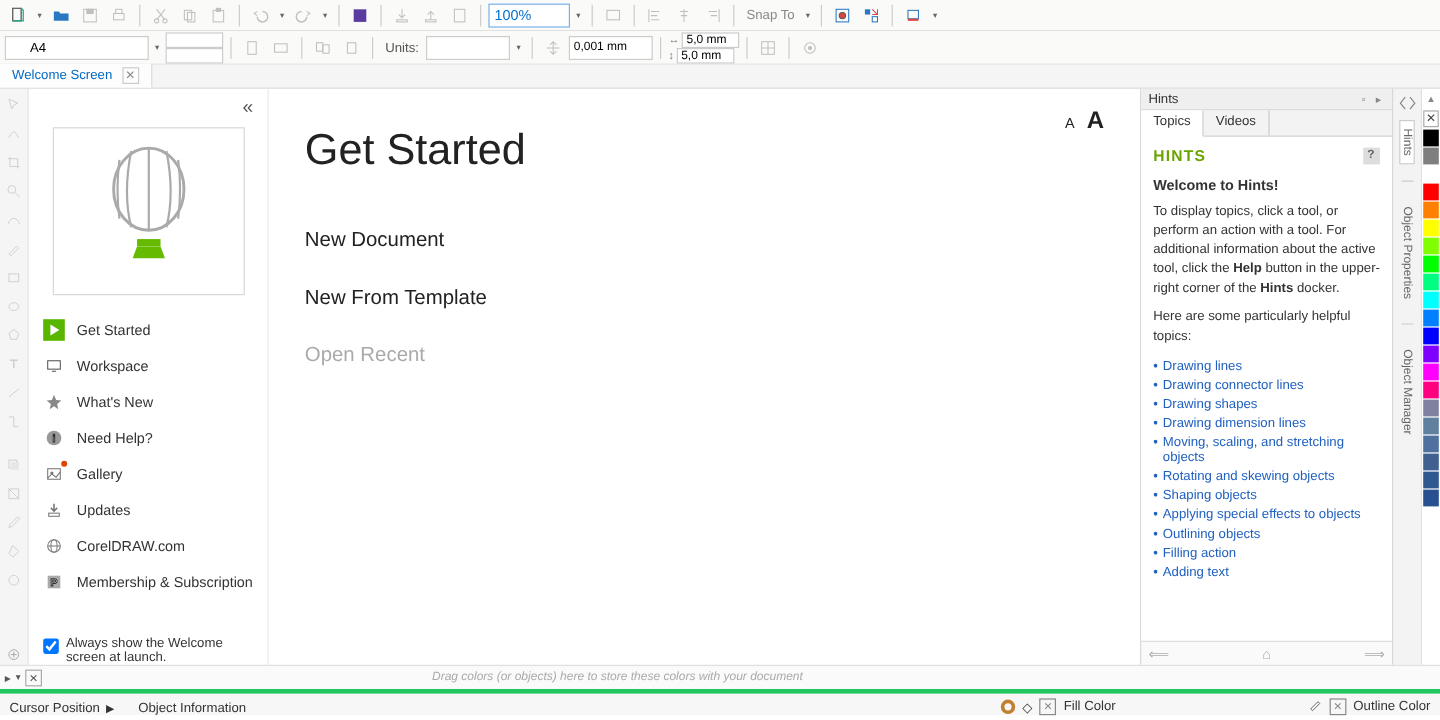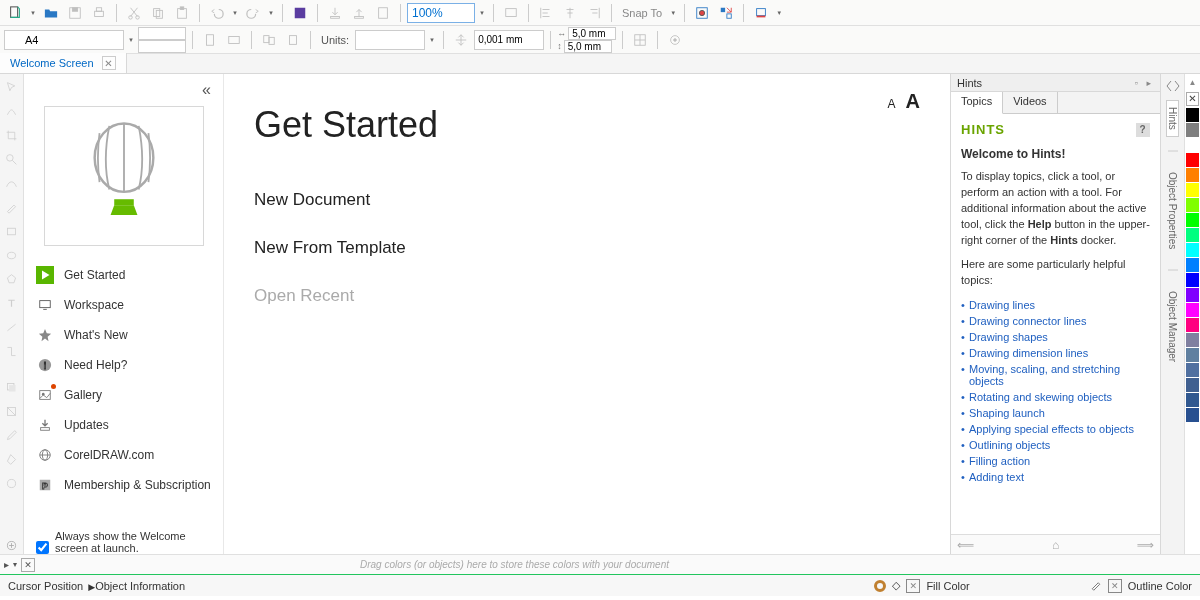--- a/index.html
+++ b/index.html
@@ -38,21 +38,21 @@
 .welcome-nav { width: 200px; background: #fff; border-right: 1px solid #e8e8e8; }
 .welcome-nav .collapse { height: 32px; display:flex; justify-content:flex-end; align-items:center; padding-right:12px; font-size:16px; color:#555;}
 .logo-box { width: 160px; height: 140px; margin: 0 auto 14px; border: 1px solid #d8d8d8; display:flex; align-items:center; justify-content:center; }
 .logo-box svg { width: 80px; height: 110px; }
 .nav-item { display:flex; align-items:center; gap:10px; padding: 6px 12px; font-size: 12px; color:#333; cursor:pointer; }
 .nav-item .icn { width:18px; height:18px; display:flex; align-items:center; justify-content:center; }
 .nav-item.active .icn { background:#59b600; color:#fff; }
 .nav-item.active { font-weight: 500; }
 .nav-item .red-dot { position: relative; }
 .nav-item .red-dot::after { content:''; position:absolute; top:-2px; right:-2px; width:5px; height:5px; background:#d40; border-radius:50%; }
-.always-row { padding: 10px 12px; font-size:11px; display:flex; align-items:flex-end; gap:6px; }
+.always-row { padding: 10px 12px; font-size:11px; display:flex; align-items:flex-start; gap:6px; }
 .always-row input { margin-top:2px; }
 
 
 .welcome-content { flex: 1; background: #fff; padding: 30px 0 0 30px; position:relative; }
 .wc-title { font-size: 36px; font-weight: 300; color: #222; margin-bottom: 30px; }
 .wc-item { font-size: 17px; color: #222; padding: 14px 0; cursor:pointer; }
 .wc-item.disabled { color: #aaa; cursor:default; }
 .text-size { position:absolute; top: 16px; right: 30px; color:#222; display:flex; align-items:baseline; gap:10px; }
 .text-size .small{ font-size:12px; } .text-size .big{ font-size:20px; font-weight:bold; }
 
@@ -81,21 +81,21 @@
 .color-strip { width: 16px; background:#fff; border-left:1px solid #e0e0e0; display:flex; flex-direction:column; padding-top:4px; }
 .color-strip .x { height:14px; font-size:10px; text-align:center; color:#444; border:1px solid #aaa; margin:2px 1px; }
 .color-strip .sw { height:14px; margin:0 1px 1px; }
 
 
 .color-tray { height: 20px; border-top:1px solid #e0e0e0; background:#fafafa; display:flex; align-items:center; font-size:10px; color:#aaa; font-style:italic; padding-left: 40px; position:relative; }
 .tray-ctrls { position:absolute; left:4px; display:flex; gap:4px; align-items:center; color:#555; font-style:normal; }
 .tray-x { width:14px; height:14px; border:1px solid #aaa; display:flex; align-items:center; justify-content:center; font-size:9px; }
 
 
-.status-bar { height: 22px; border-top:1px solid #22c55e; background:#f7f7f7; display:flex; align-items:center; padding:0 8px; font-size:11px; color:#333; }
+.status-bar { height: 22px; border-top:4px solid #22c55e; background:#f7f7f7; display:flex; align-items:flex-end; padding:0 8px; font-size:11px; color:#333; gap:20px; }
 .status-bar .play { font-size:9px; margin-left:2px; }
 .status-bar .spacer { flex:1; }
 .status-bar .swatch-ctl { display:flex; align-items:center; gap:6px; }
 .status-bar .nofill { width:14px; height:14px; border:1px solid #888; display:flex; align-items:center; justify-content:center; font-size:9px; color:#888; }
 .status-bar .circ { width:12px; height:12px; border-radius:50%; display:inline-block; }
 
 
 svg { fill: currentColor; stroke: currentColor; }
 </style>
 </head>
@@ -532,21 +532,21 @@
         <span>To display topics, click a tool, or perform an action with a tool. For additional information about the active tool, click the </span><b>Help</b><span> button in the upper-right corner of the </span><b>Hints</b><span> docker.</span>
       </div>
       <div class="hints-text">Here are some particularly helpful topics:</div>
       <div id="hints-links">
           <a class="hints-link">Drawing lines</a>
           <a class="hints-link">Drawing connector lines</a>
           <a class="hints-link">Drawing shapes</a>
           <a class="hints-link">Drawing dimension lines</a>
           <a class="hints-link">Moving, scaling, and stretching objects</a>
           <a class="hints-link">Rotating and skewing objects</a>
-          <a class="hints-link">Shaping launch</a>
+          <a class="hints-link">Shaping objects</a>
           <a class="hints-link">Applying special effects to objects</a>
           <a class="hints-link">Outlining objects</a>
           <a class="hints-link">Filling action</a>
           <a class="hints-link">Adding text</a>
         </div>
     </div>
     <div class="hints-nav">
       <span>⟸</span>
       <span>⌂</span>
       <span>⟹</span>

